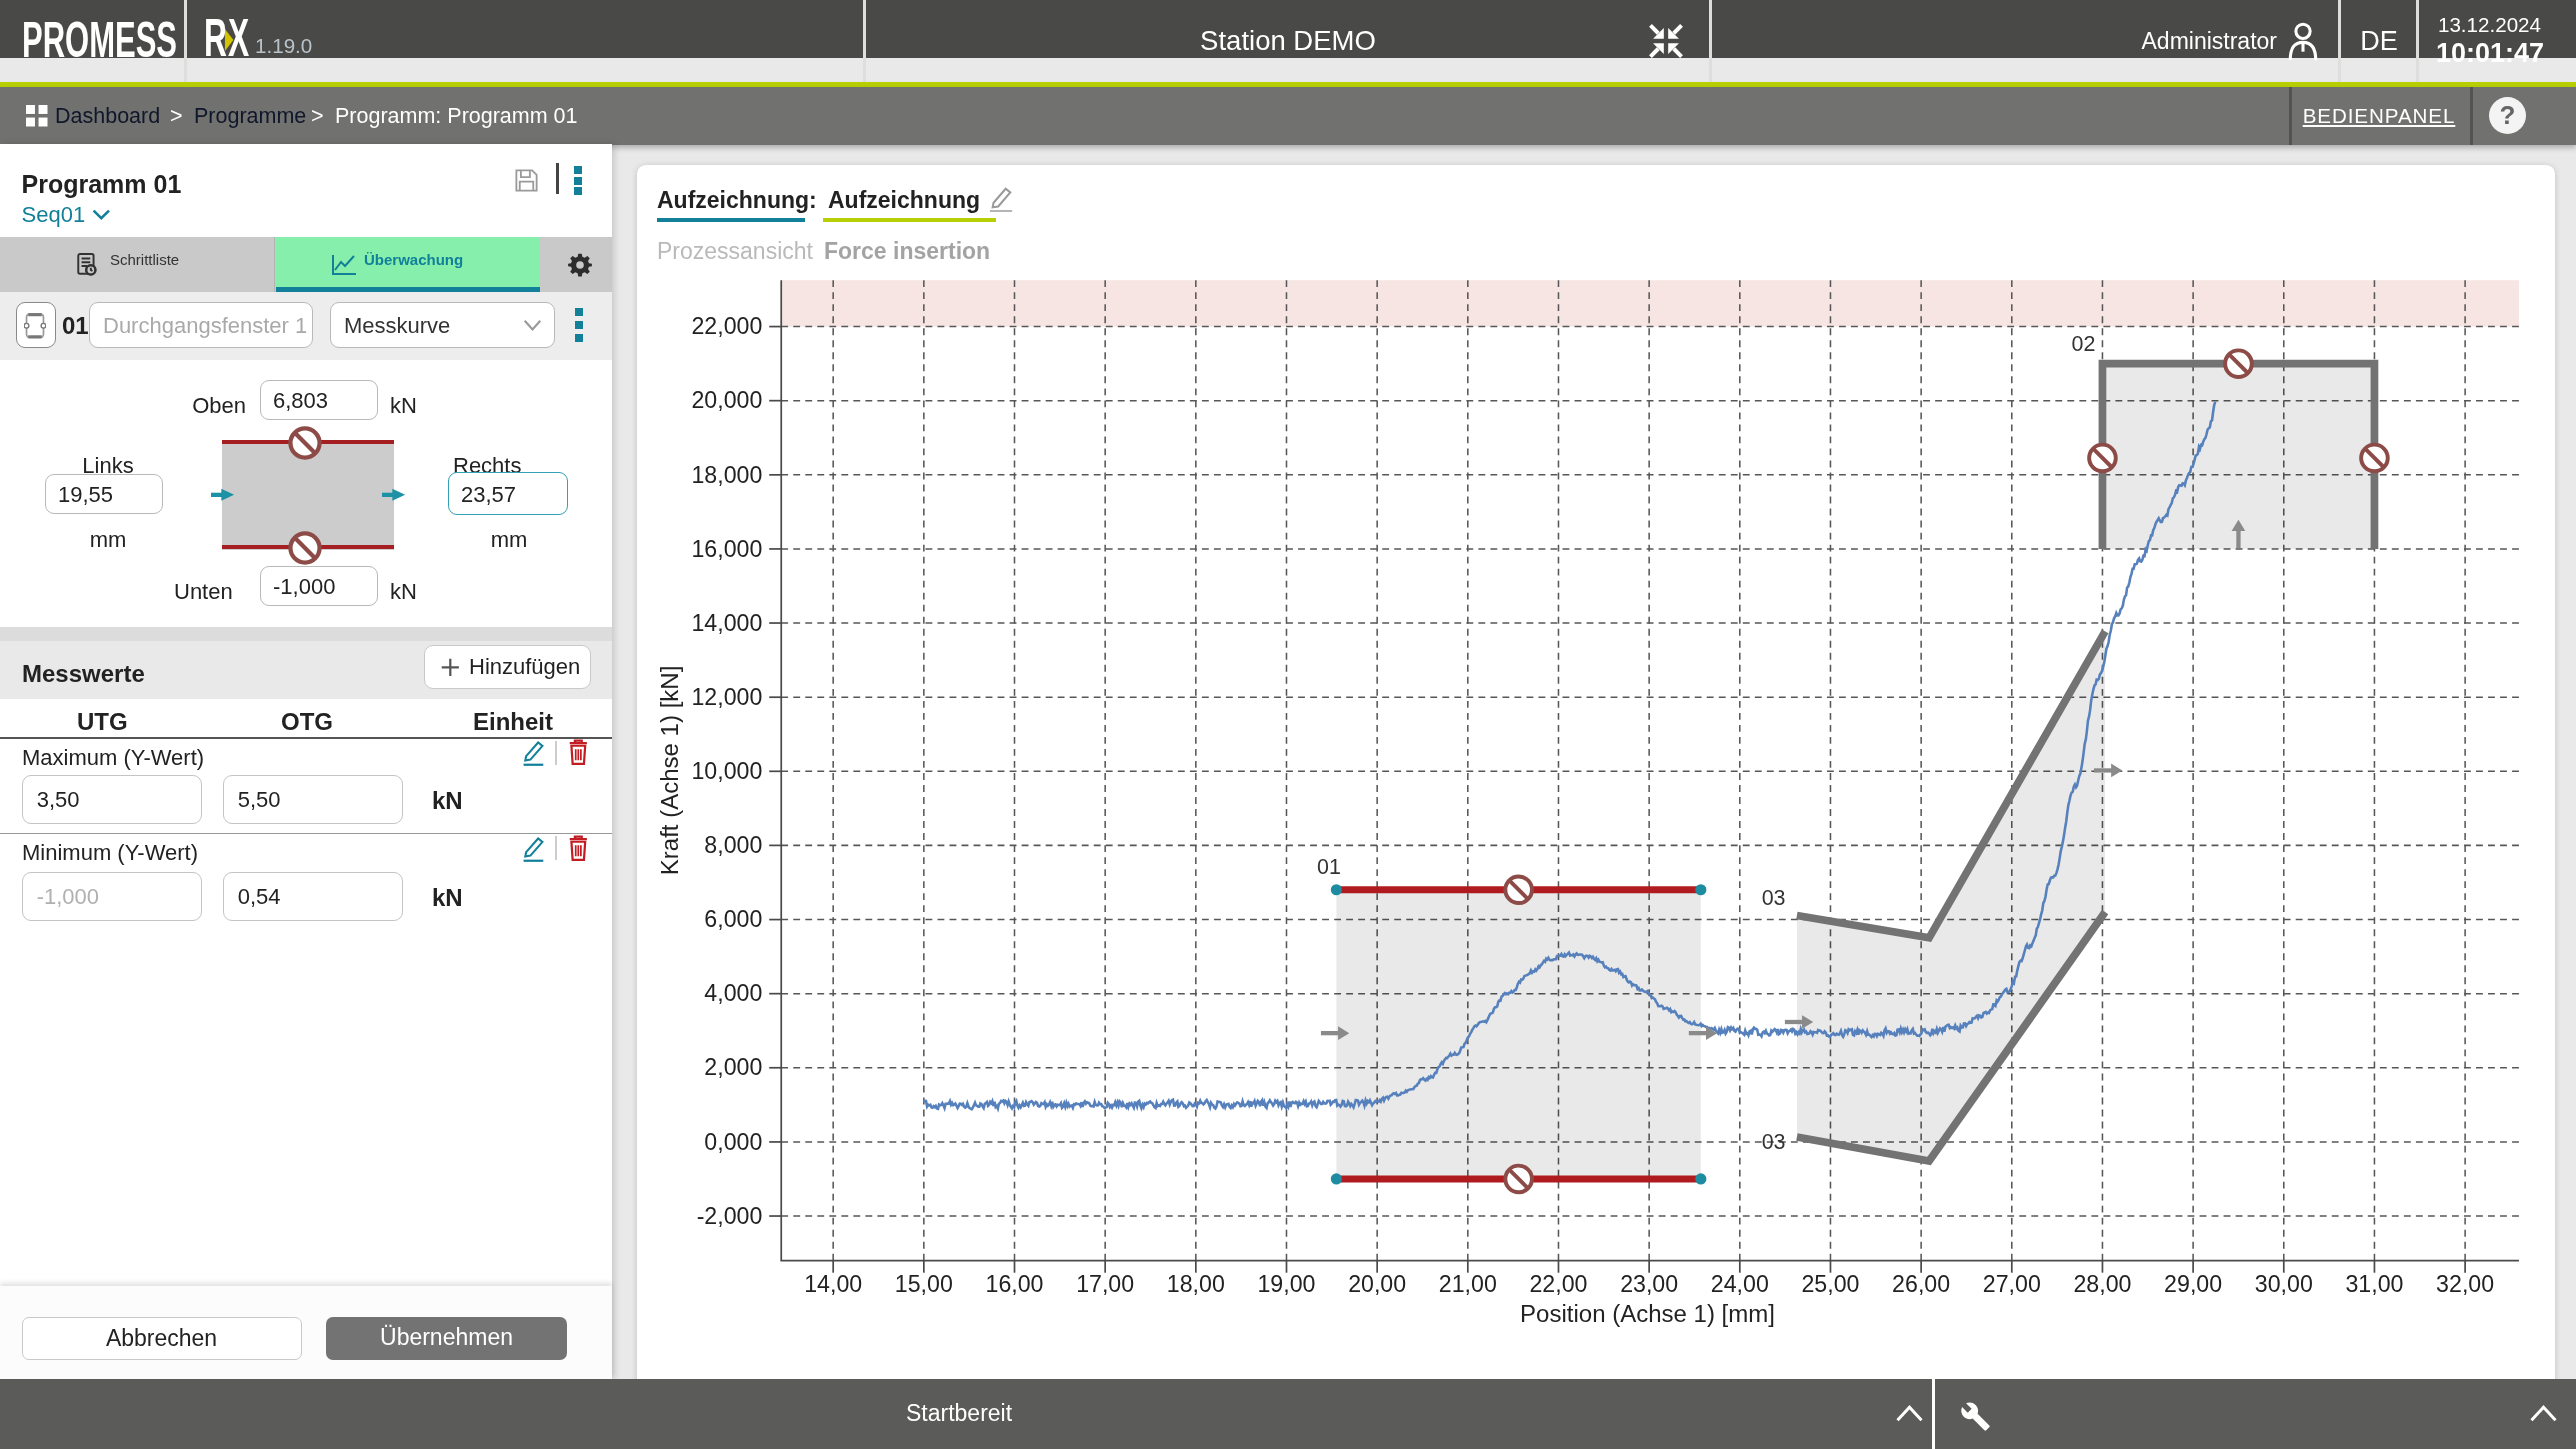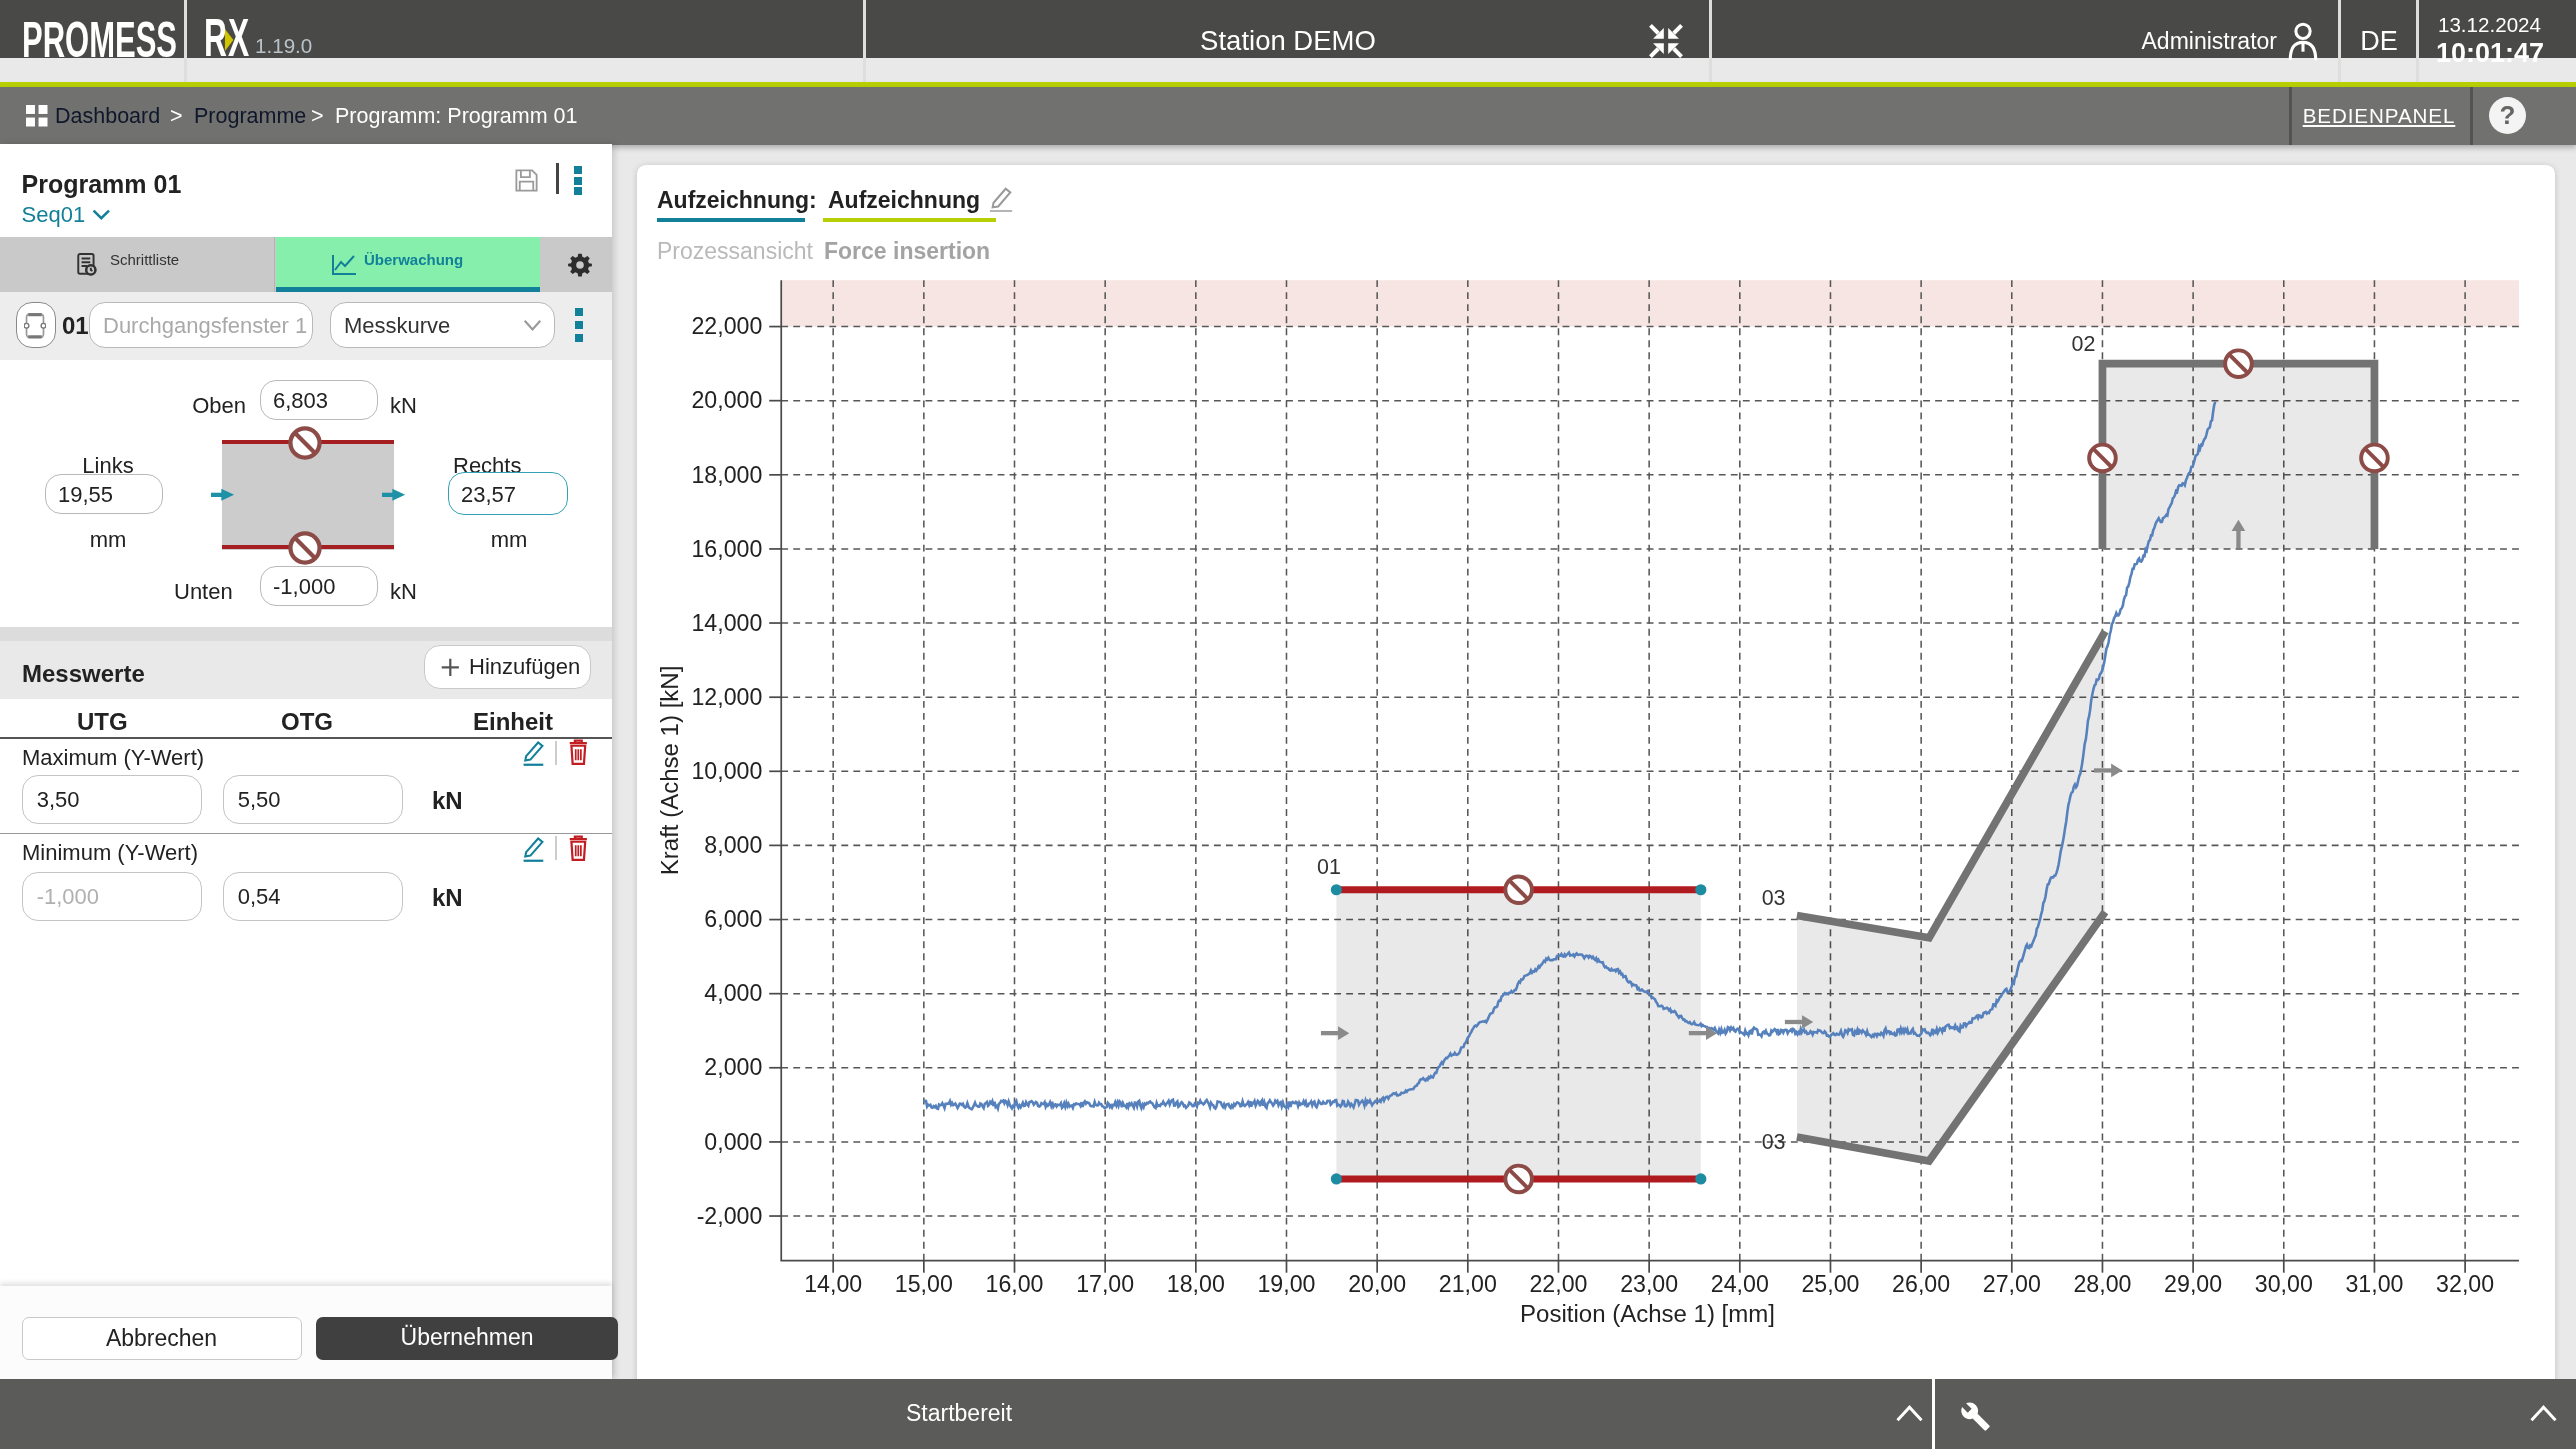--- a/index.html
+++ b/index.html
@@ -27,21 +27,21 @@
 
 #panel{position:absolute;left:0;top:144px;width:612px;height:1236px;background:#fff;box-shadow:2.6px 0 6.9px rgba(0,0,0,.15)}
 .ptitle{position:absolute;left:21.5px;top:26px;font-size:25px;font-weight:bold;color:#222}
 .seq{position:absolute;left:21.5px;top:58px;font-size:22px;color:#13809a}
 #tabs{position:absolute;left:0;top:93px;width:612px;height:55px;background:#c9c9c9}
 .tab1{position:absolute;left:0;top:0;width:275px;height:55px;background:#c9c9c9;border-right:1.7px solid #b4b4b4}
 .tab2{position:absolute;left:276px;top:0;width:264px;height:55px;background:#86efac;border-bottom:5.2px solid #13809a;box-sizing:border-box}
 .tab3{position:absolute;left:546px;top:0;width:66px;height:55px;background:#c9c9c9}
 .tablbl{font-size:15px;color:#333;position:absolute;top:13.7px}
 #ctlrow{position:absolute;left:0;top:148px;width:612px;height:69px;background:#ededed}
-.inbox{background:#fff;border:1.7px solid #b9b9b9;border-radius:16px;position:absolute}
+.inbox{background:#fff;border:1.7px solid #b9b9b9;border-radius:9px;position:absolute}
 .diag{position:absolute;left:0;top:216px;width:612px;height:266px;background:#fff}
 .lbl{position:absolute;font-size:22px;color:#222}
 #messhdr{position:absolute;left:0;top:497px;width:612px;height:58px;background:#e9e9e9}
 #messtbl{position:absolute;left:0;top:555px;width:612px;height:587px;background:#fff}
 #pfoot{position:absolute;left:0;top:1142px;width:612px;height:94px;background:#fcfcfc;box-shadow:0 -3.4px 5.2px rgba(0,0,0,.12)}
 .btn{position:absolute;top:31px;height:43px;border-radius:6.9px;font-size:23px;text-align:center;line-height:41px}
 
 #card{position:absolute;left:637px;top:165px;width:1918px;height:1244px;background:#fff;border-radius:8.6px;box-shadow:0 1.7px 6.9px rgba(0,0,0,.18)}
 
 #botbar{position:absolute;left:0;top:1379px;width:2576px;height:70px;background:#5b5b59;color:#fff}
@@ -257,21 +257,21 @@
     <div class="inbox" style="left:22px;top:173px;width:180px;height:49px;border-color:#c4c4c4">
         <span style="position:absolute;left:13.7px;top:11px;font-size:22px;color:#b0b0b0">-1,000</span>
       </div>
     <div class="inbox" style="left:223px;top:173px;width:180px;height:49px;border-color:#c4c4c4">
         <span style="position:absolute;left:13.7px;top:11px;font-size:22px;color:#222">0,54</span>
       </div>
     <div class="abs" style="left:432px;top:185px;font-size:24px;font-weight:bold;color:#222">kN</div>
   </div>
   <div id="pfoot">
     <div class="btn" style="left:21.5px;width:280px;background:#fff;border:1.7px solid #c9c9c9;color:#222">Abbrechen</div>
-    <div class="btn" style="left:316px;width:302px;background:#404040;color:#fff">Übernehmen</div>
+    <div class="btn" style="left:326px;width:241px;background:#737373;color:#fff">Übernehmen</div>
   </div>
 </div>
 <div id="card">
   <div class="abs" style="left:20px;top:21.5px;font-size:23px;font-weight:bold;color:#222">Aufzeichnung:</div>
   <div class="abs" style="left:20px;top:53px;width:148px;height:4.3px;background:#13809a"></div>
   <div class="abs" style="left:191px;top:21.5px;font-size:23px;font-weight:bold;color:#222">Aufzeichnung</div>
   <svg class="abs" style="left:351px;top:20.6px" width="26" height="26" viewBox="0 0 28 28">
       <path d="M6 18 L19 3 L24 7 L11 22 L5 23 Z" fill="none" stroke="#9a9a9a" stroke-width="2.2"></path>
       <path d="M2 27 H26" stroke="#b5b5b5" stroke-width="2.4"></path>
     </svg>

